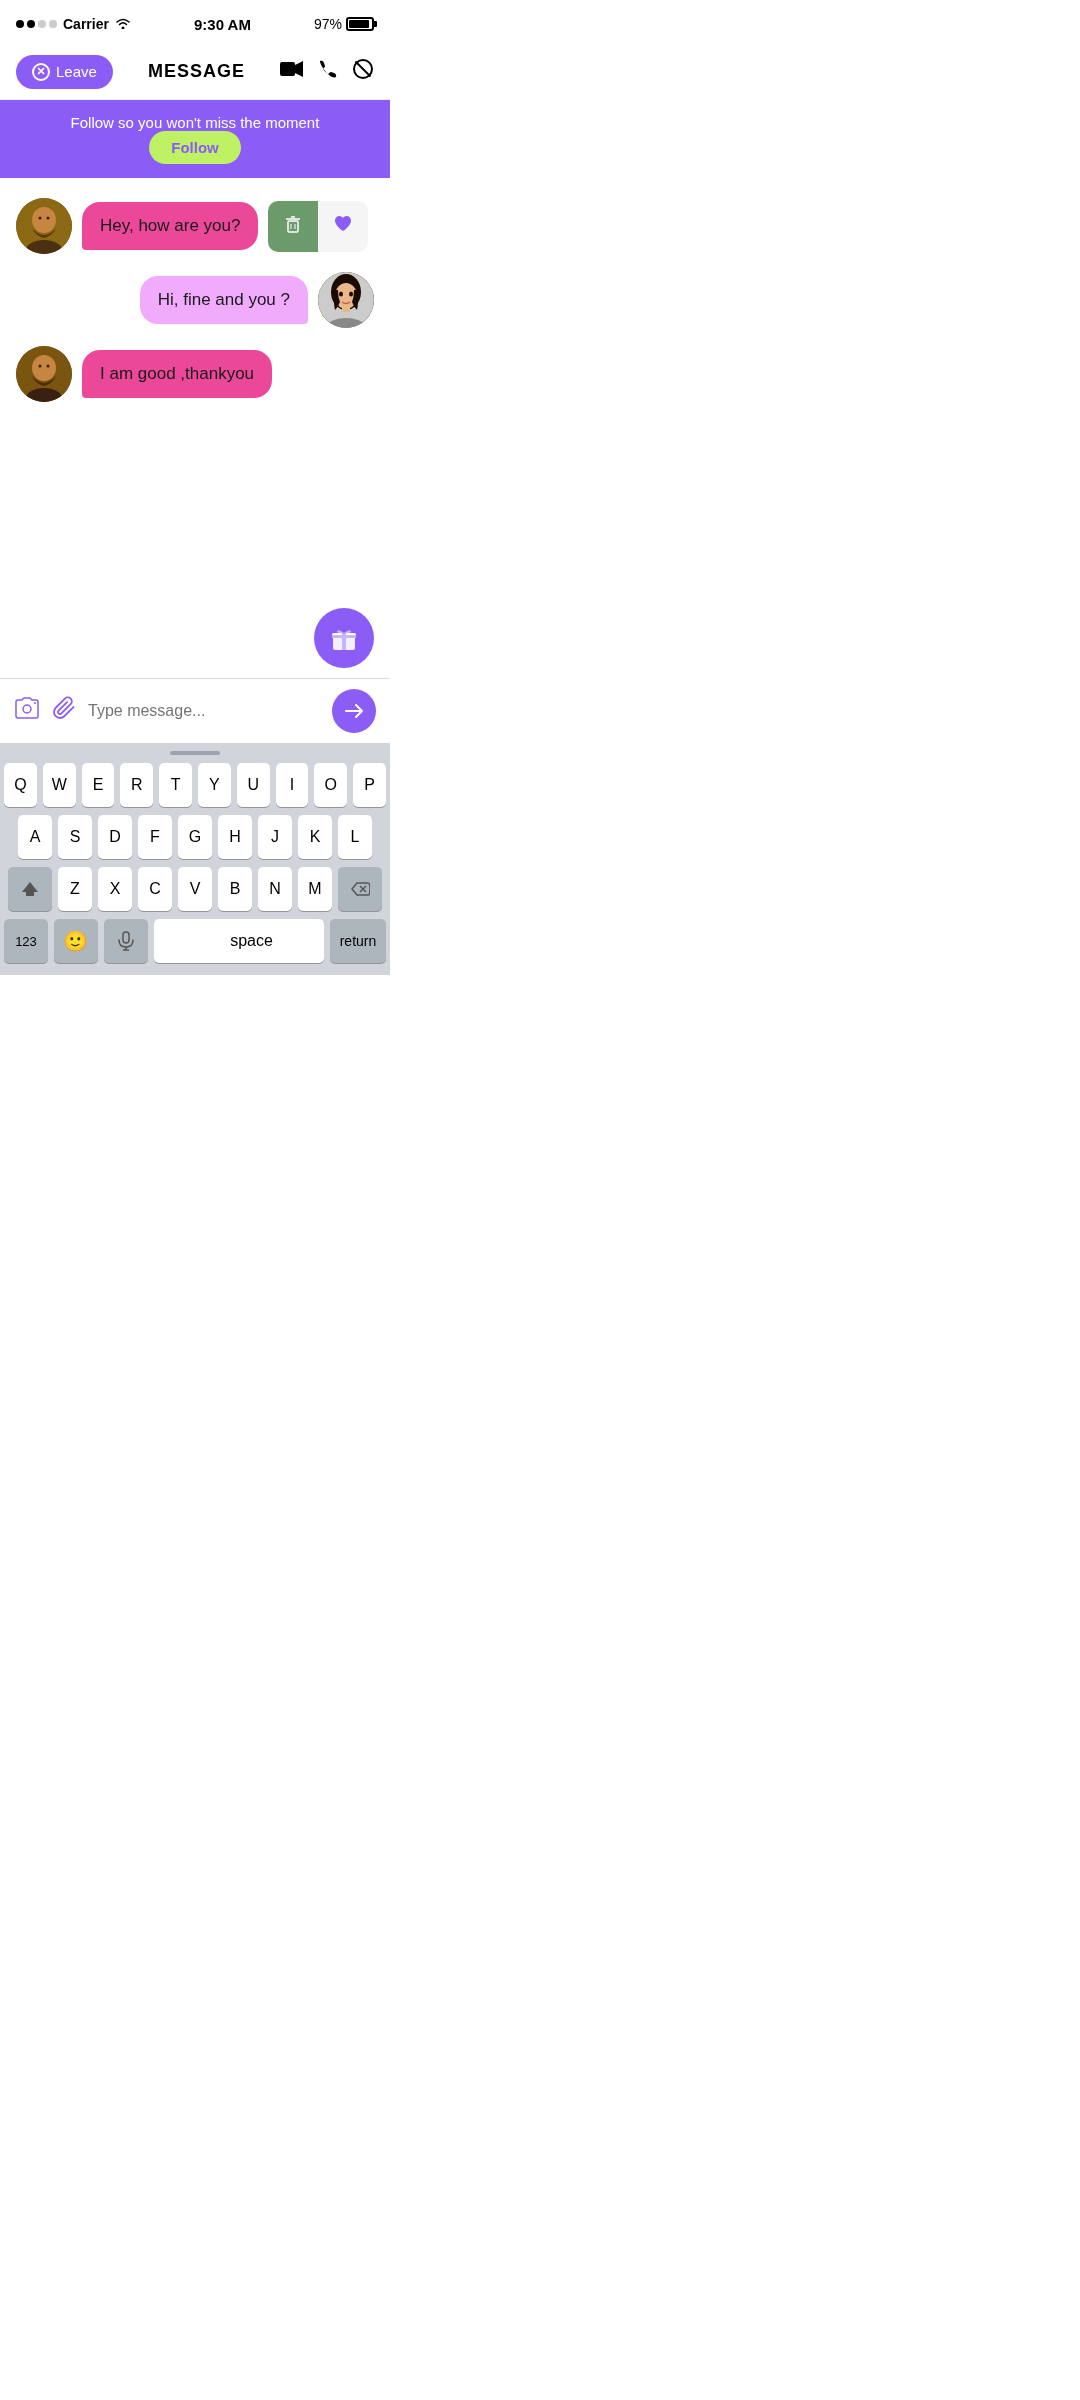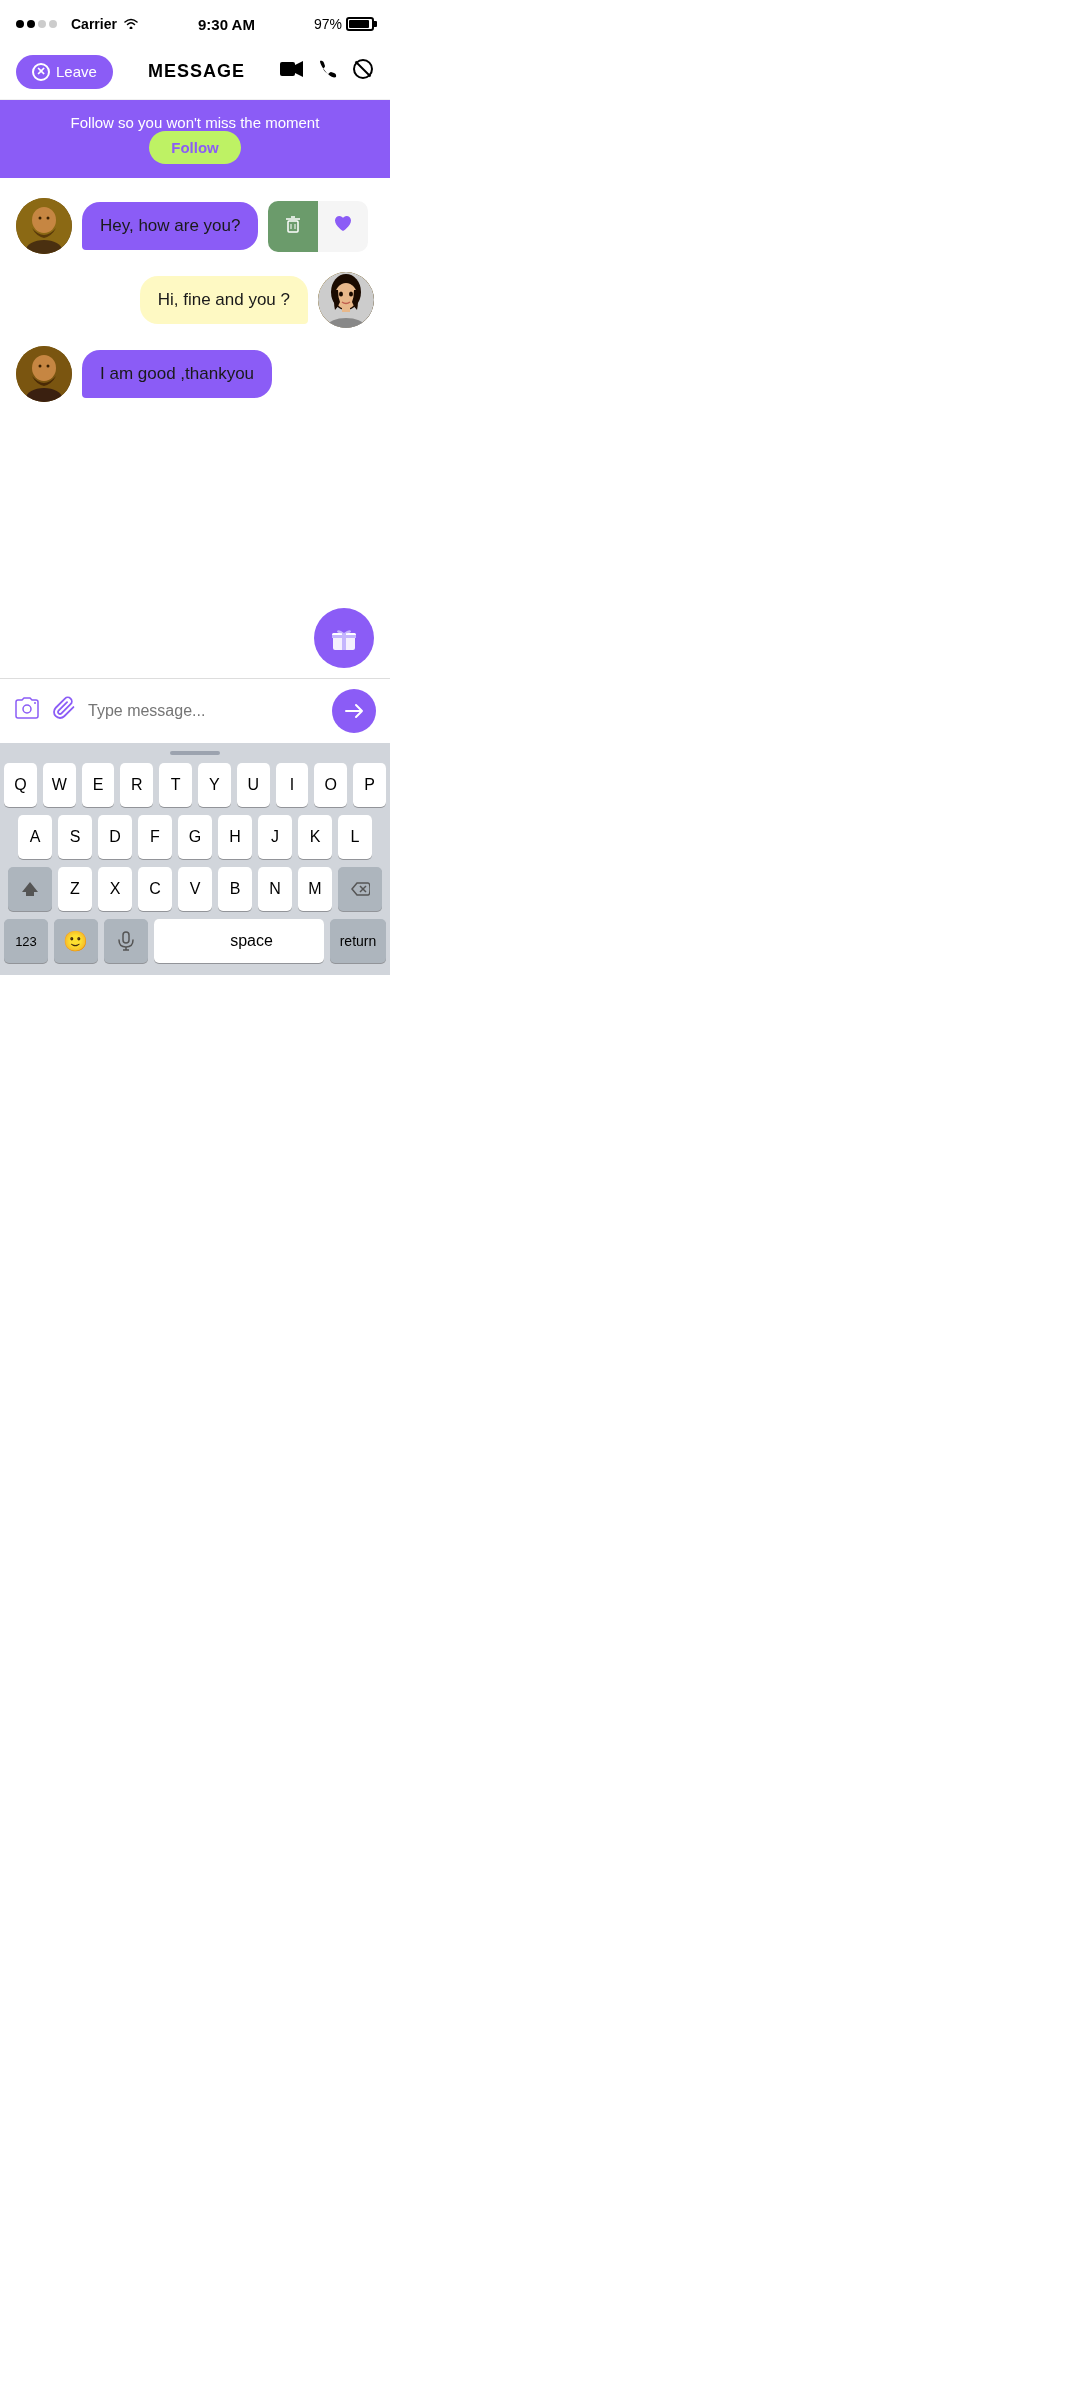--- a/index.html
+++ b/index.html
@@ -32,21 +32,21 @@
     }
     .dot {
       width: 8px; height: 8px; border-radius: 50%;
     }
     .dot.filled { background: #000; }
     .dot.empty { background: #ccc; }
     .wifi-icon {
       font-size: 14px;
     }
     .carrier-text {
-      font-size: 14px; font-weight: 600; margin-left: 8px;
+      font-size: 14px; font-weight: 600;
     }
     .status-center {
       font-size: 15px; font-weight: 600;
     }
     .status-right {
       display: flex; align-items: center; gap: 4px;
     }
     .battery-pct {
       font-size: 14px; font-weight: 500;
     }
@@ -138,32 +138,32 @@
       display: flex;
       align-items: center;
       gap: 10px;
     }
     .message-row.right {
       flex-direction: row-reverse;
     }
 
     
     .bubble-left {
-      background: #8b5cf6;
+      background: #ec4899;
       border-radius: 18px 18px 18px 4px;
       padding: 14px 18px;
       font-size: 17px;
       color: #1a1a1a;
       max-width: 220px;
       position: relative;
     }
 
     
     .bubble-right {
-      background: #fef9c3;
+      background: #f0abfc;
       border-radius: 18px 18px 4px 18px;
       padding: 14px 18px;
       font-size: 17px;
       color: #1a1a1a;
       max-width: 260px;
     }
 
     
     .bubble-actions {
       display: flex;

